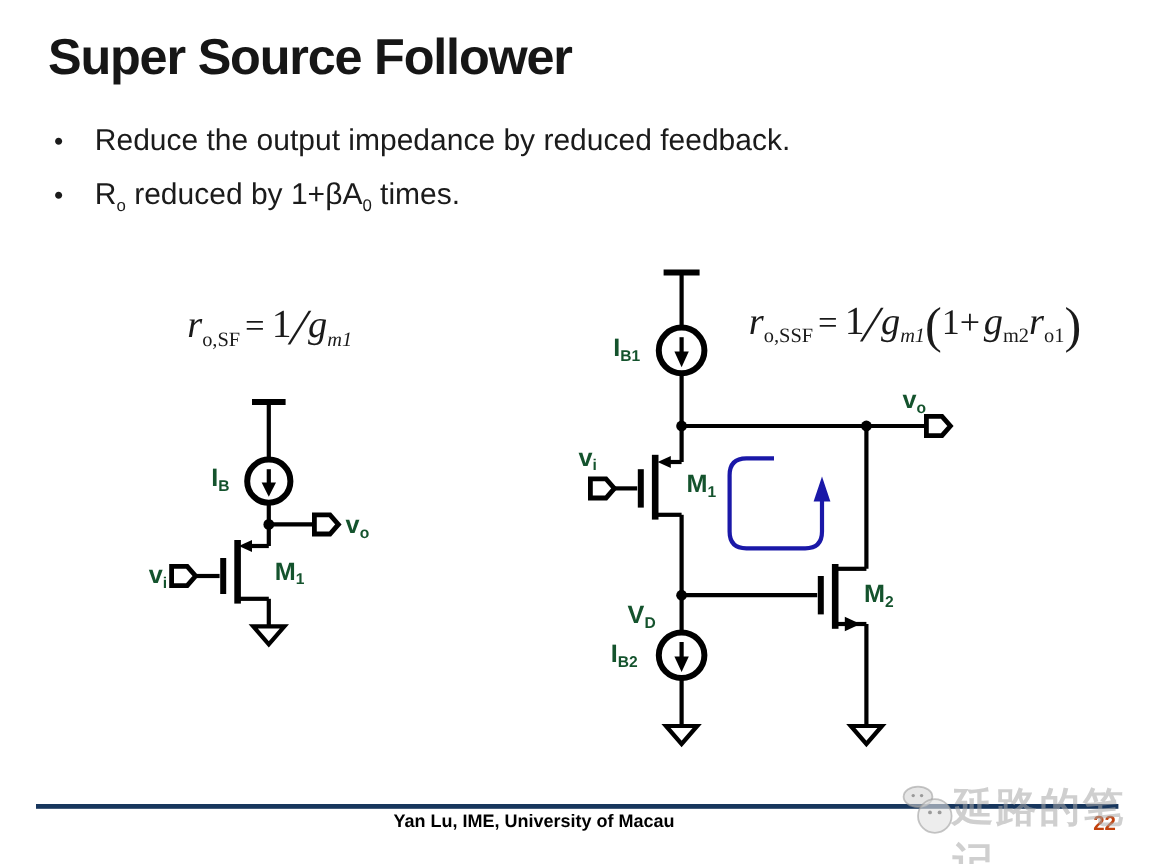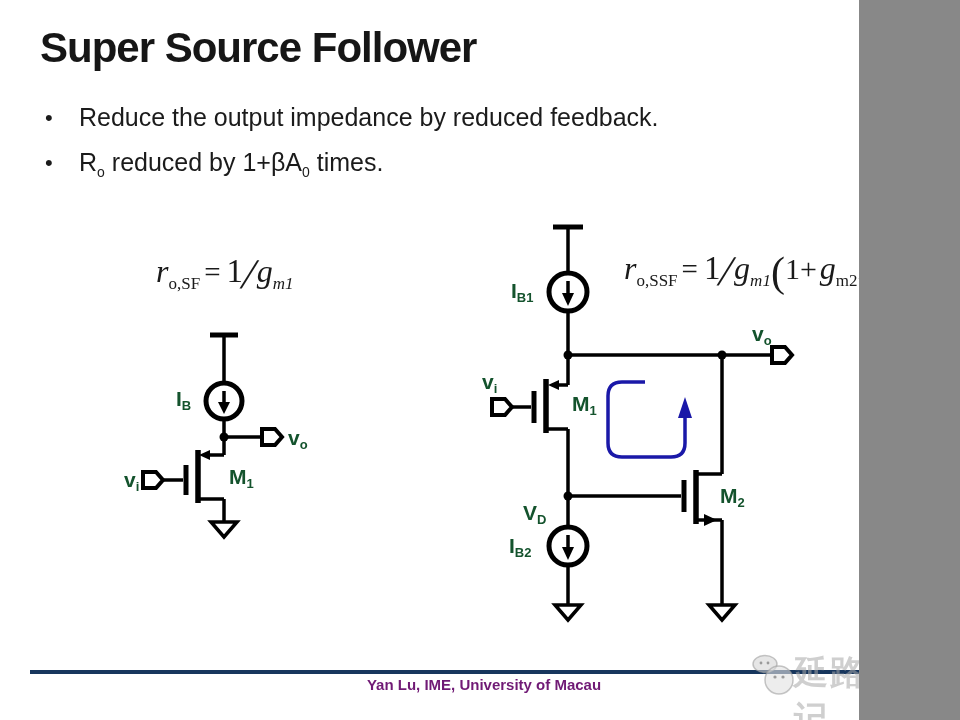--- a/index.html
+++ b/index.html
@@ -1,16 +1,16 @@
 <!DOCTYPE html>
 <html><head>
 <meta charset="utf-8">
 <style>
   html,body{margin:0;padding:0;background:#888;}
-  .slide{position:relative;width:859px;height:720px;background:#ffffff;overflow:hidden;
+  .slide{position:relative;width:960px;height:720px;background:#ffffff;overflow:hidden;
          font-family:"Liberation Sans",sans-serif;}
   .title{position:absolute;left:40px;top:24px;font-size:42px;font-weight:bold;
          color:#161616;letter-spacing:-1px;}
   .bullet{position:absolute;left:45px;display:flex;font-size:25px;color:#1b1b1b;}
   .bullet .dot{width:34px;font-size:22px;padding-top:2px;}
   .b1{top:103px;}
   .b2{top:148px;}
   .sub-s{font-size:14px;vertical-align:-6px;}
   
   .formula{position:absolute;font-family:"Liberation Serif","DejaVu Serif",serif;
@@ -160,21 +160,21 @@
 
   <div class="lbl" style="left:511px;top:280px;"><span>I</span><span class="sub">B1</span></div>
   <div class="lbl" style="left:752px;top:323px;"><span>v</span><span class="sub">o</span></div>
   <div class="lbl" style="left:482px;top:371px;"><span>v</span><span class="sub">i</span></div>
   <div class="lbl" style="left:572px;top:393px;"><span>M</span><span class="sub">1</span></div>
   <div class="lbl" style="left:523px;top:486px;margin-top:16px;"><span>V</span><span class="sub">D</span></div>
   <div class="lbl" style="left:509px;top:535px;"><span>I</span><span class="sub">B2</span></div>
   <div class="lbl" style="left:720px;top:485px;"><span>M</span><span class="sub">2</span></div>
 
   <div class="footer-line" id="footer-line" style="background: rgb(23, 54, 93);"></div>
-  <div class="affiliation" id="affiliation" style="color: #701a75; margin-left: 39px;">Yan Lu, IME, University of Macau</div>
+  <div class="affiliation" id="affiliation" style="color: #000000;">Yan Lu, IME, University of Macau</div>
   <div class="pagenum">22</div>
 
   <div class="watermark">
     <svg width="50" height="52" viewBox="0 0 50 52" style="left:0;top:4px;">
       <ellipse cx="17" cy="14" rx="12" ry="8.5" fill="rgba(210,210,210,0.55)" stroke="rgba(160,160,160,0.6)" stroke-width="1.5"></ellipse>
       <circle cx="13" cy="13" r="1.4" fill="rgba(120,120,120,0.7)"></circle>
       <circle cx="20" cy="13" r="1.4" fill="rgba(120,120,120,0.7)"></circle>
       <circle cx="31" cy="30" r="14" fill="rgba(225,225,225,0.6)" stroke="rgba(160,160,160,0.6)" stroke-width="1.5"></circle>
       <circle cx="27" cy="27" r="1.6" fill="rgba(120,120,120,0.7)"></circle>
       <circle cx="35" cy="27" r="1.6" fill="rgba(120,120,120,0.7)"></circle>

